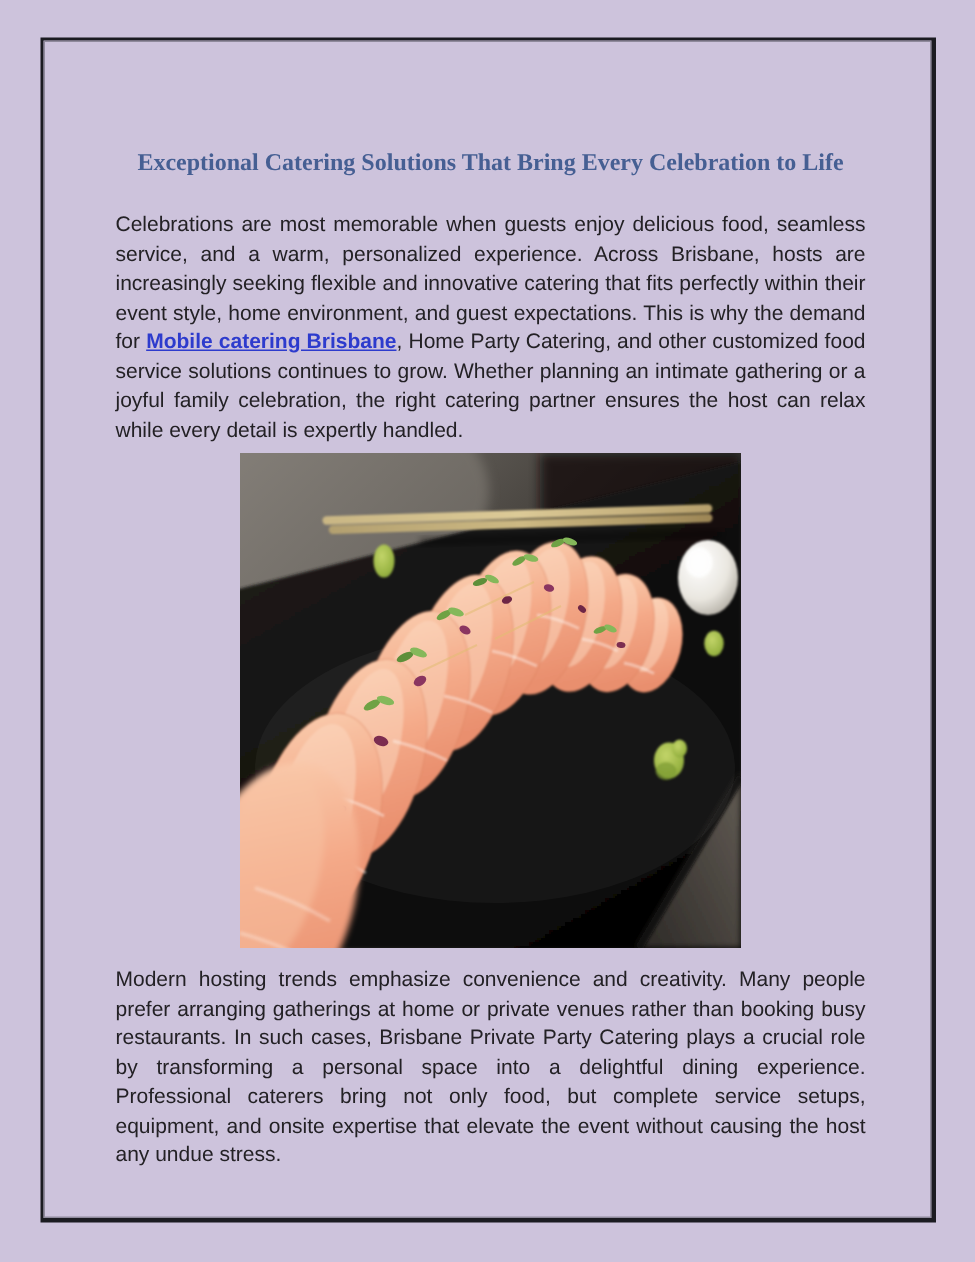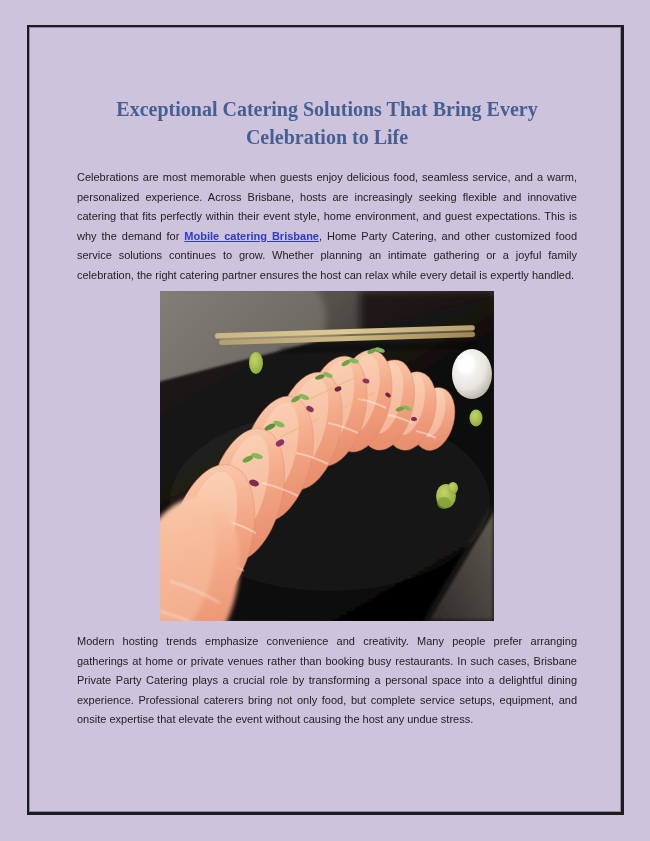--- a/index.html
+++ b/index.html
@@ -20,28 +20,28 @@
     pointer-events: none;
   }
   .content {
     position: absolute;
     left: 77px; top: 25px;
     width: 500px;
   }
   h1.doc-title {
     font-family: "Liberation Serif", "DejaVu Serif", serif;
     font-weight: bold;
-    font-size: 20px;
+    font-size: 16px;
     line-height: 28px;
     text-align: center;
     color: #465f93;
     margin: 70px 0 0 0;
   }
   p.body-para {
-    font-size: 11px;
+    font-size: 14px;
     line-height: 19.5px;
     text-align: justify;
     color: #232125;
     margin: 0 0 13px 0;
   }
   p.first-para { margin-top: 17px; margin-bottom: 0; }
   a.doc-link {
     color: #2d3bcd;
     font-weight: bold;
     text-decoration: underline;

